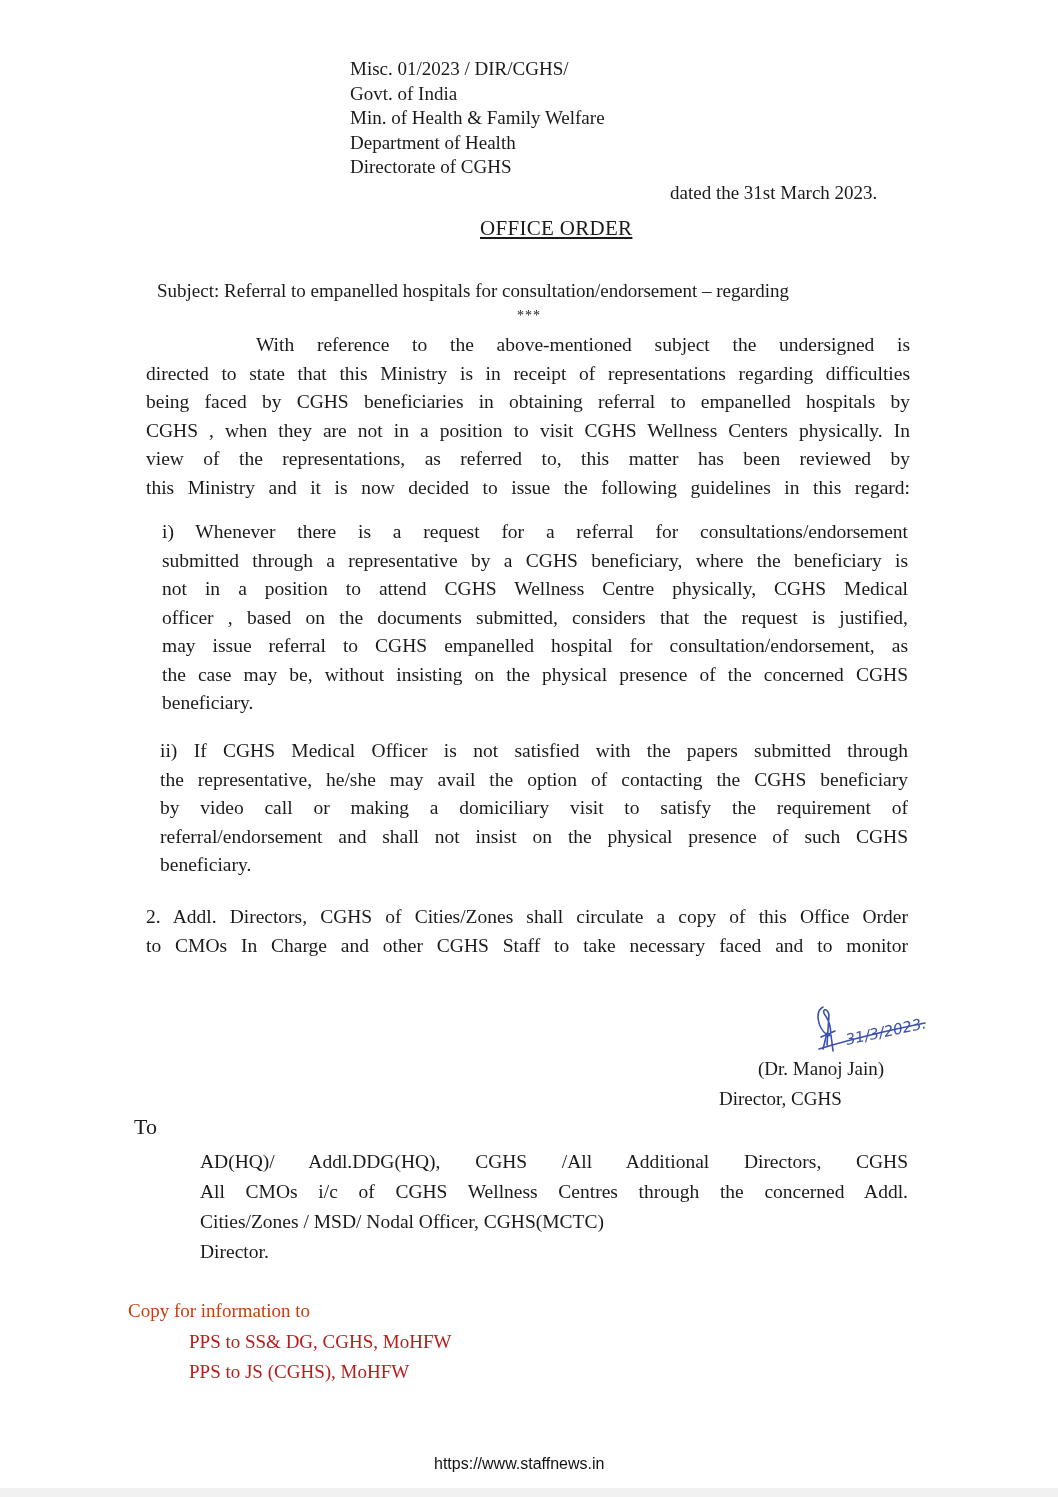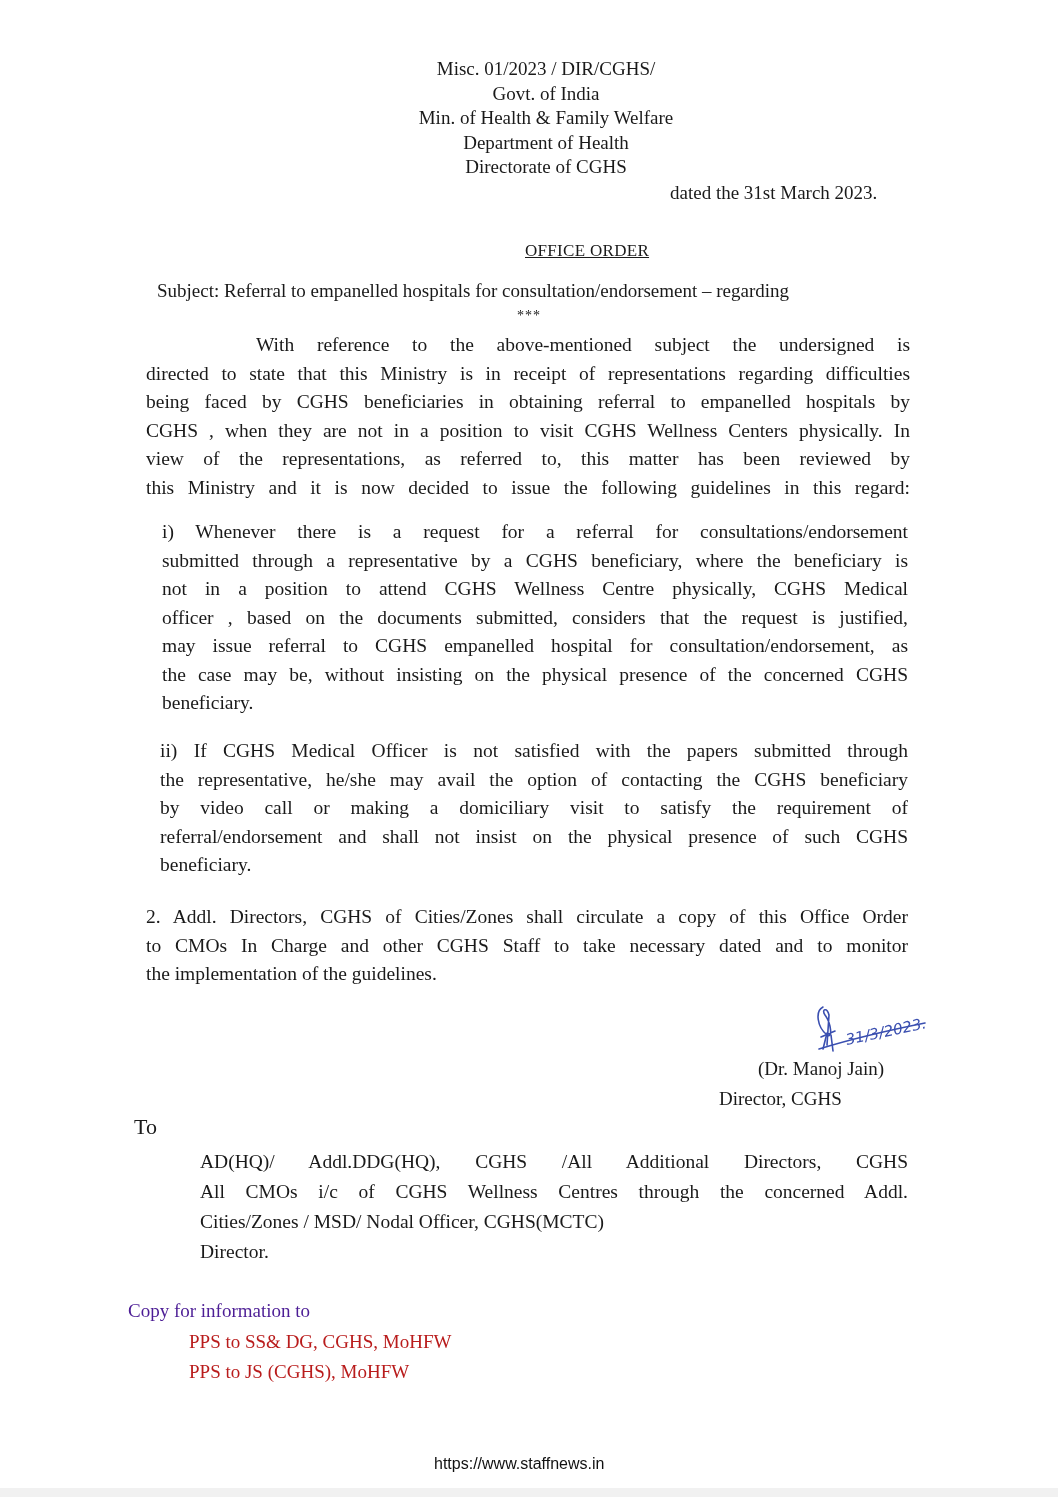--- a/index.html
+++ b/index.html
@@ -1,41 +1,41 @@
 <!DOCTYPE html>
 <html><head>
 <meta charset="utf-8">
 <style>
   html, body { margin: 0; padding: 0; background: #ffffff; }
   body {
     width: 1058px; height: 1497px; position: relative; overflow: hidden;
     font-family: "Liberation Serif", "DejaVu Serif", serif; color: #1a1a1a;
   }
   .abs { position: absolute; white-space: nowrap; }
-  .hdr { font-size: 19px; line-height: 24.5px; text-align: center; left: 350px; width: 392px; top: 57px; }
+  .hdr { font-size: 19px; line-height: 24.5px; text-align: left; left: 350px; width: 392px; top: 57px; }
   .hdr div { white-space: nowrap; }
   .dated { font-size: 19px; left: 670px; top: 182px; }
-  .title { font-size: 17px; left: 480px; top: 241px; text-decoration: underline; letter-spacing: 0.3px; margin-left: 45px; }
+  .title { font-size: 21px; left: 480px; top: 216px; text-decoration: underline; letter-spacing: 0.3px; }
   .subject { font-size: 19px; left: 157px; top: 280px; }
   .stars { font-size: 14px; left: 517px; top: 308px; letter-spacing: 1px; }
   .para { position: absolute; font-size: 19.5px; line-height: 28.5px; text-align: justify; }
   .para .ln { display: block; text-align: justify; text-align-last: justify; white-space: nowrap; height: 28.5px; }
   .para .ln.last { text-align-last: left; }
   .p-intro { left: 146px; width: 764px; top: 331px; }
   .p-i { left: 162px; width: 746px; top: 518px; }
   .p-ii { left: 160px; width: 748px; top: 737px; }
   .p-2 { left: 146px; width: 762px; top: 903px; }
   .sig-ink { position: absolute; left: 775px; top: 1005px; width: 220px; height: 60px; }
   .sig-name { font-size: 19px; left: 758px; top: 1058px; }
   .sig-title { font-size: 19px; left: 719px; top: 1088px; }
   .to { font-size: 22px; left: 134px; top: 1114px; }
   .addr { position: absolute; left: 200px; width: 708px; top: 1147px; font-size: 19.5px; line-height: 30px; }
   .addr .ln { display: block; white-space: nowrap; height: 30px; text-align: justify; text-align-last: justify; }
   .addr .ln.last { text-align-last: left; }
-  .copy { font-size: 19px; left: 128px; top: 1300px; color: #4c1d95; }
+  .copy { font-size: 19px; left: 128px; top: 1300px; color: #c2410c; }
   .copy-item { font-size: 19px; left: 189px; color: #b91c1c; }
   .footer-url { font-family: "Liberation Sans", "DejaVu Sans", sans-serif; font-size: 16px; left: 434px; top: 1455px; color: #111; }
   .bottom-band { position: absolute; left: 0; top: 1488px; width: 1058px; height: 9px; background: #f1f1f1; }
 </style>
 </head>
 <body>
 
 <div class="abs hdr">
   <div>Misc. 01/2023 / DIR/CGHS/</div>
   <div>Govt. of India</div>
@@ -72,22 +72,21 @@
 <div class="para p-ii">
   <span class="ln">ii)     If CGHS Medical Officer is not satisfied with the papers submitted through</span>
   <span class="ln">the representative, he/she may avail the option of contacting the CGHS beneficiary</span>
   <span class="ln">by video call or making a domiciliary visit to satisfy the requirement of</span>
   <span class="ln">referral/endorsement and shall not insist on the physical presence of such CGHS</span>
   <span class="ln last">beneficiary.</span>
 </div>
 
 <div class="para p-2">
   <span class="ln">2.  Addl. Directors, CGHS of Cities/Zones shall circulate a copy of this Office Order</span>
-  <span class="ln">to CMOs In Charge and other CGHS Staff to take necessary dated and to monitor</span>
-  <span class="ln last">the implementation of the guidelines.</span>
+  <span class="ln">to CMOs In Charge and other CGHS Staff to take necessary faced and to monitor</span>
 </div>
 
 <svg class="sig-ink" viewBox="0 0 220 60">
   <g fill="none" stroke="#3a4fb0" stroke-width="1.6" stroke-linecap="round">
     <path d="M48 2 C40 6, 42 22, 52 30 C58 34, 56 18, 50 10 C46 4, 52 2, 54 10 L52 40 M46 32 L60 26 M44 44 C70 36, 110 26, 150 18" stroke="#3a4fb0"></path>
     <path d="M52 28 L48 44 M56 30 L58 46" stroke="#3a4fb0"></path>
   </g>
   <text x="72" y="40" fill="#3a4fb0" font-size="15" font-family="DejaVu Sans, sans-serif" font-style="italic" transform="rotate(-12 72 40)">31/3/2023.</text>
 </svg>
 <div class="abs sig-name">(Dr. Manoj Jain)</div>

